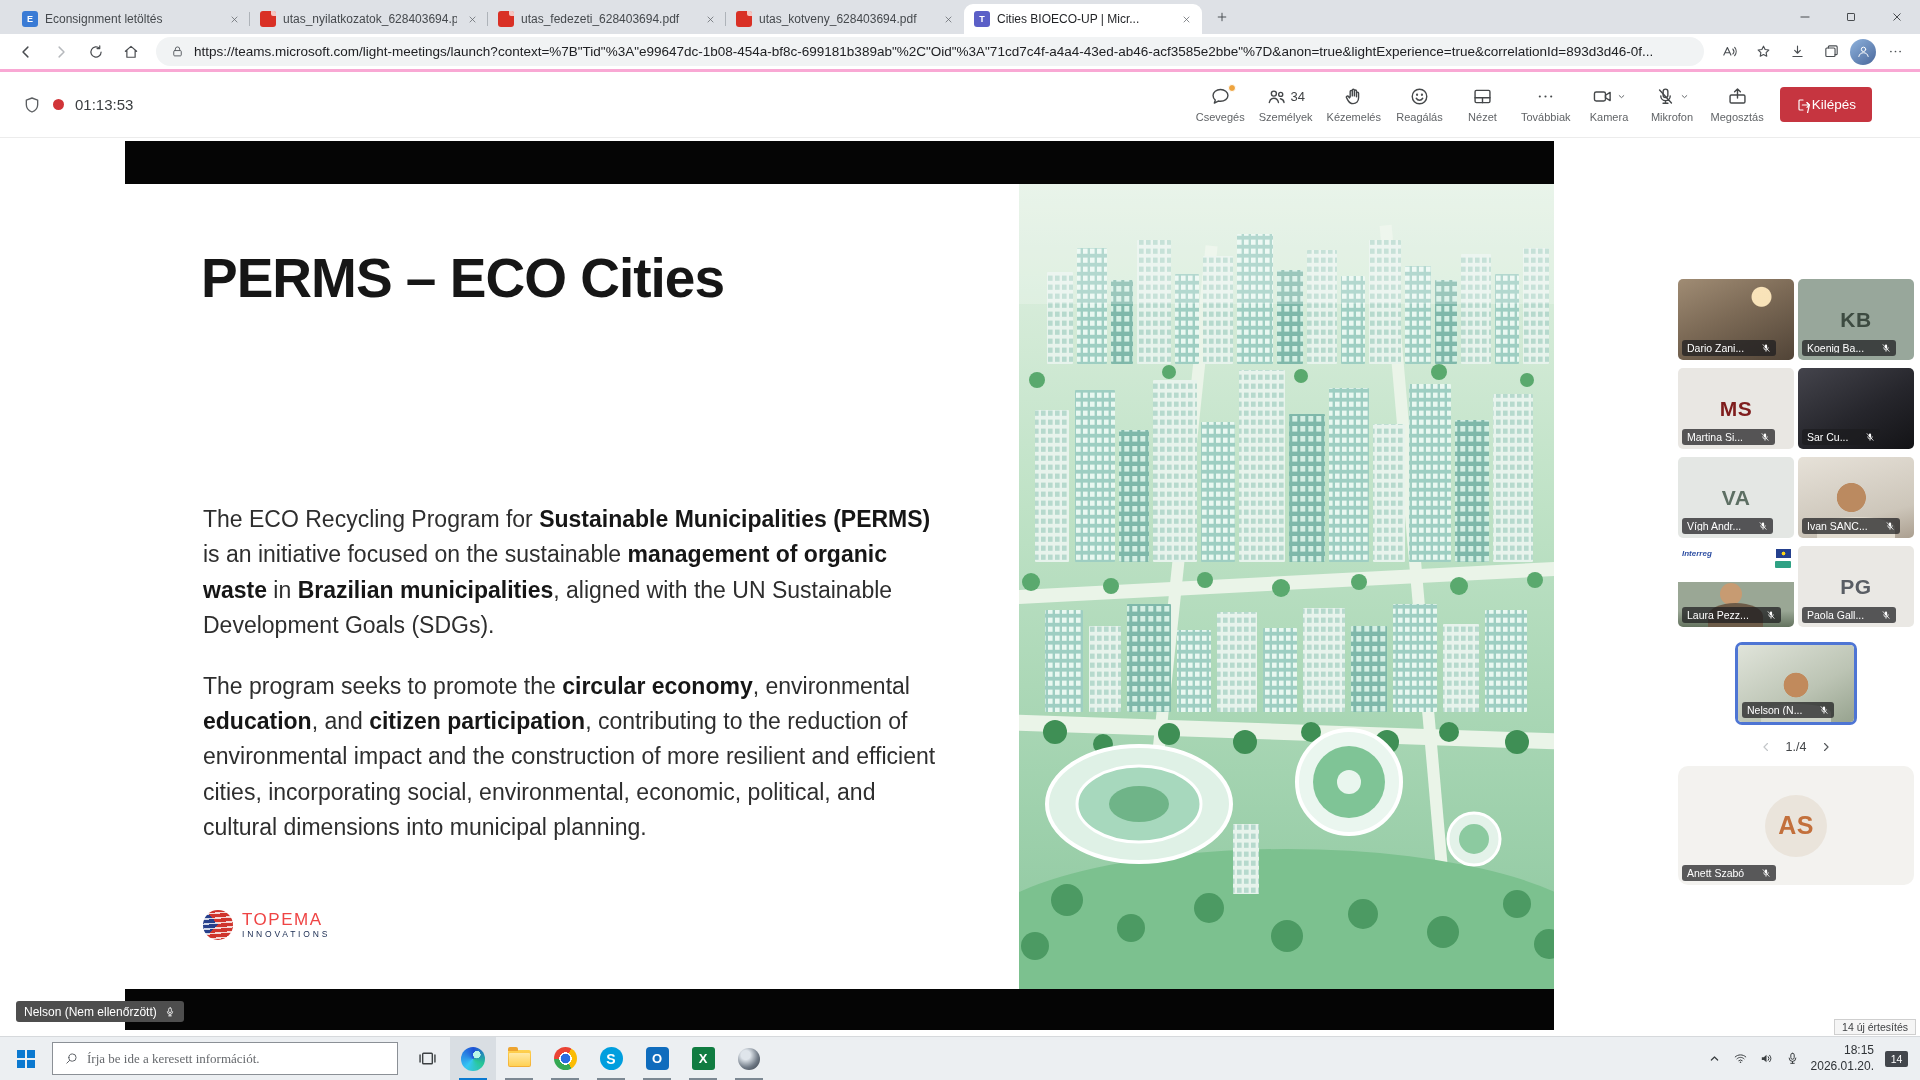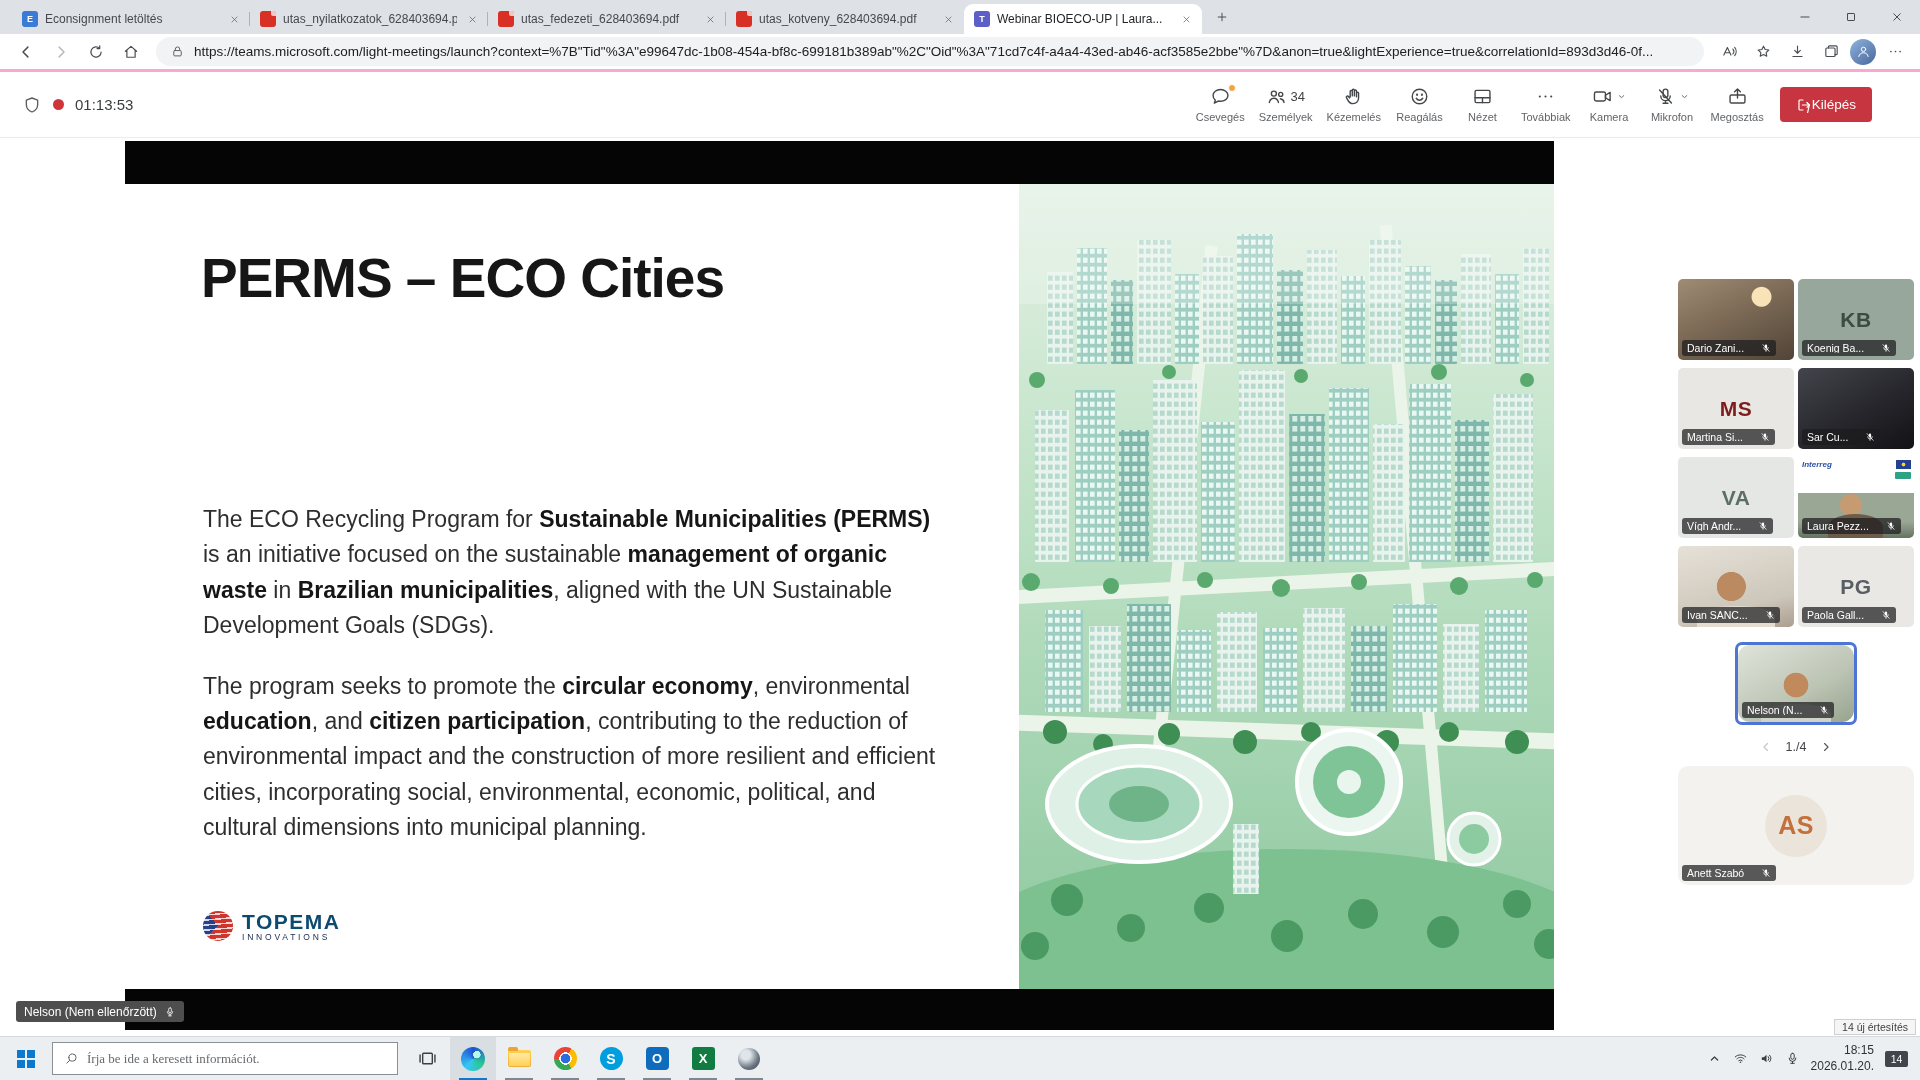--- a/index.html
+++ b/index.html
@@ -67,21 +67,21 @@
 .bar-bottom{position:absolute;bottom:0;left:0;width:100%;height:41px;background:#050505}
 .slide{position:absolute;top:43px;left:0;width:100%;height:805px;background:#fff;display:flex}
 .slide-text{position:relative;width:894px;flex:none}
 .slide-title{position:absolute;top:62px;left:76px;font-size:55px;font-weight:800;letter-spacing:-1px;color:#161616}
 .paras{position:absolute;top:318px;left:78px;width:748px;font-size:23px;line-height:1.54;color:#2e2e2e}
 .paras p{margin-bottom:25px}
 .paras strong{color:#161616}
 .logo{position:absolute;top:726px;left:78px;display:flex;align-items:center;gap:9px}
 .logo-ico{width:30px;height:30px;border-radius:50%;flex:none;background:repeating-linear-gradient(175deg,rgba(255,255,255,0) 0 3.5px,rgba(255,255,255,.8) 3.5px 5px),conic-gradient(from 40deg,#cf352d 0 52%,#27408b 52% 78%,#cf352d 78%)}
 .logo-tx{display:flex;flex-direction:column;line-height:1.1}
-.logo-l1{font-size:21px;font-weight:bold;color:#0c4a6e;letter-spacing:1.5px}
+.logo-l1{font-size:17px;font-weight:normal;color:#ef4444;letter-spacing:1.5px}
 .logo-l2{font-size:8.5px;color:#182a50;letter-spacing:2.8px}
 .slide-art{width:535px;height:805px;flex:none;overflow:hidden}
 .slide-art svg{display:block;width:100%;height:100%}
 .presenter{position:absolute;left:16px;top:1001px;height:21px;background:#4e4e4e;color:#fff;font-size:12px;border-radius:3px;padding:0 8px;display:flex;align-items:center;gap:7px;z-index:5}
 .presenter [data-icon]{width:12px;height:12px}
 
 
 .sidebar{position:absolute;left:1678px;top:279px;width:236px}
 .pgrid{display:grid;grid-template-columns:116px 116px;grid-auto-rows:81px;gap:8px 4px}
 .ptile{position:relative;border-radius:5px;overflow:hidden;background:#ddd}
@@ -96,21 +96,21 @@
 .v-office::after{content:"";position:absolute;left:16%;right:16%;bottom:0;height:26%;background:#e3ddd1;border-radius:48% 48% 0 0}
 .v-self{background:radial-gradient(circle at 50% 52%,#c18a5c 0 17%,rgba(0,0,0,0) 18%),linear-gradient(150deg,#e0e4da 0%,#bcc4b4 60%,#97a38f 100%)}
 .v-self::after{content:"";position:absolute;left:20%;right:20%;bottom:0;height:24%;background:#cfd4c8;border-radius:48% 48% 0 0}
 .v-interreg{background:linear-gradient(#ffffff 0 44%,#9aa795 44% 80%,#64735f 100%)}
 .v-interreg::before{content:"";position:absolute;left:36%;top:46%;width:22px;height:22px;border-radius:50%;background:#c79b72;z-index:1}
 .v-interreg::after{content:"";position:absolute;left:26%;top:70%;width:55px;height:26px;border-radius:50% 50% 0 0;background:#6d5c49;z-index:1}
 .ir-t{position:absolute;top:3px;left:4px;font-size:8px;font-weight:bold;font-style:italic;color:#2e4fa3;z-index:2}
 .ir-f{position:absolute;top:3px;right:3px;width:15px;height:9px;background:radial-gradient(circle at 50% 50%,#ffd617 0 1.6px,#24408e 2.2px);z-index:2}
 .ir-b{position:absolute;top:15px;right:3px;width:16px;height:7px;background:#2fa184;border-radius:1px;z-index:2}
 .pinned{width:122px;height:83px;margin:15px auto 0;border:3px solid #4e75d4;border-radius:7px;overflow:hidden}
-.pinned .ptile{width:100%;height:100%;border-radius:12px}
+.pinned .ptile{width:100%;height:100%;border-radius:0}
 .pager{margin-top:15px;display:flex;align-items:center;justify-content:center;gap:13px;font-size:12.5px;color:#424548}
 .pchev{width:14px;height:14px;display:inline-flex;color:#55585b}
 .pchev svg{width:100%;height:100%}
 .pchev.dis{color:#c3c6c9}
 .spotlight{position:relative;margin-top:12px;width:236px;height:119px;border-radius:10px;background:#f3f2ef;display:flex;align-items:center;justify-content:center;overflow:hidden}
 .spot-circle{width:62px;height:62px;border-radius:50%;background:#eae4db;display:flex;align-items:center;justify-content:center;font-size:25px;font-weight:bold;color:#c3703c;letter-spacing:.5px}
 
 
 .notifpop{position:absolute;right:4px;top:1019px;height:16px;padding:0 7px;background:#f5f5f5;border:1px solid #cfcfcf;font-size:10.5px;color:#3f4143;display:flex;align-items:center;z-index:6}
 .taskbar{position:absolute;left:0;top:1036px;width:100%;height:44px;background:#eceff2;border-top:1px solid #d6d9dc;display:flex;align-items:center;z-index:7}
@@ -185,21 +185,21 @@
           <span class="fav fav-pdf"></span>
           <span class="tab-title">utas_kotveny_628403694.pdf</span>
           <span class="tab-close">
             <svg viewBox="0 0 24 24" fill="none" stroke="currentColor" stroke-width="1.6" stroke-linecap="round" stroke-linejoin="round">
               <path d="M6.5 6.5l11 11M17.5 6.5l-11 11"></path>
             </svg>
           </span>
         </div>
         <div class="tab active">
           <span class="fav fav-teams">T</span>
-          <span class="tab-title">Webinar BIOECO-UP | Laura...</span>
+          <span class="tab-title">Cities BIOECO-UP | Micr...</span>
           <span class="tab-close">
             <svg viewBox="0 0 24 24" fill="none" stroke="currentColor" stroke-width="1.6" stroke-linecap="round" stroke-linejoin="round">
               <path d="M6.5 6.5l11 11M17.5 6.5l-11 11"></path>
             </svg>
           </span>
         </div>
       </div>
     <div class="newtab">
         <span data-icon="plus">
           <svg viewBox="0 0 24 24" fill="none" stroke="currentColor" stroke-width="1.6" stroke-linecap="round" stroke-linejoin="round">
@@ -667,47 +667,47 @@
             <span class="tname">Vígh Andr...</span>
             <span class="msvg">
               <svg viewBox="0 0 24 24" fill="none" stroke="currentColor" stroke-width="1.6" stroke-linecap="round" stroke-linejoin="round">
                 <rect x="9.3" y="3.6" width="5.4" height="9.6" rx="2.7" fill="currentColor" stroke="none"></rect>
                 <path d="M6.6 11.3a5.4 5.4 0 0 0 10.8 0M12 16.7v3.2" stroke-width="1.9"></path>
                 <path d="M5 4l14.5 16" stroke-width="1.9"></path>
               </svg>
             </span>
           </span>
         </div>
+        <div class="ptile v-office">
+          <span class="tilelabel">
+            <span class="tname">Ivan SANC...</span>
+            <span class="msvg">
+              <svg viewBox="0 0 24 24" fill="none" stroke="currentColor" stroke-width="1.6" stroke-linecap="round" stroke-linejoin="round">
+                <rect x="9.3" y="3.6" width="5.4" height="9.6" rx="2.7" fill="currentColor" stroke="none"></rect>
+                <path d="M6.6 11.3a5.4 5.4 0 0 0 10.8 0M12 16.7v3.2" stroke-width="1.9"></path>
+                <path d="M5 4l14.5 16" stroke-width="1.9"></path>
+              </svg>
+            </span>
+          </span>
+        </div>
         <div class="ptile v-interreg">
           <span class="ir-t">Interreg</span>
           <span class="ir-f"></span>
           <span class="ir-b"></span>
           <span class="tilelabel">
             <span class="tname">Laura Pezz...</span>
             <span class="msvg">
               <svg viewBox="0 0 24 24" fill="none" stroke="currentColor" stroke-width="1.6" stroke-linecap="round" stroke-linejoin="round">
                 <rect x="9.3" y="3.6" width="5.4" height="9.6" rx="2.7" fill="currentColor" stroke="none"></rect>
                 <path d="M6.6 11.3a5.4 5.4 0 0 0 10.8 0M12 16.7v3.2" stroke-width="1.9"></path>
                 <path d="M5 4l14.5 16" stroke-width="1.9"></path>
               </svg>
             </span>
           </span>
         </div>
-        <div class="ptile v-office">
-          <span class="tilelabel">
-            <span class="tname">Ivan SANC...</span>
-            <span class="msvg">
-              <svg viewBox="0 0 24 24" fill="none" stroke="currentColor" stroke-width="1.6" stroke-linecap="round" stroke-linejoin="round">
-                <rect x="9.3" y="3.6" width="5.4" height="9.6" rx="2.7" fill="currentColor" stroke="none"></rect>
-                <path d="M6.6 11.3a5.4 5.4 0 0 0 10.8 0M12 16.7v3.2" stroke-width="1.9"></path>
-                <path d="M5 4l14.5 16" stroke-width="1.9"></path>
-              </svg>
-            </span>
-          </span>
-        </div>
         <div class="ptile" style="background: rgb(234, 232, 228);">
           <span class="pinit" style="color:#595d64">PG</span>
           <span class="tilelabel">
             <span class="tname">Paola Gall...</span>
             <span class="msvg">
               <svg viewBox="0 0 24 24" fill="none" stroke="currentColor" stroke-width="1.6" stroke-linecap="round" stroke-linejoin="round">
                 <rect x="9.3" y="3.6" width="5.4" height="9.6" rx="2.7" fill="currentColor" stroke="none"></rect>
                 <path d="M6.6 11.3a5.4 5.4 0 0 0 10.8 0M12 16.7v3.2" stroke-width="1.9"></path>
                 <path d="M5 4l14.5 16" stroke-width="1.9"></path>
               </svg>

